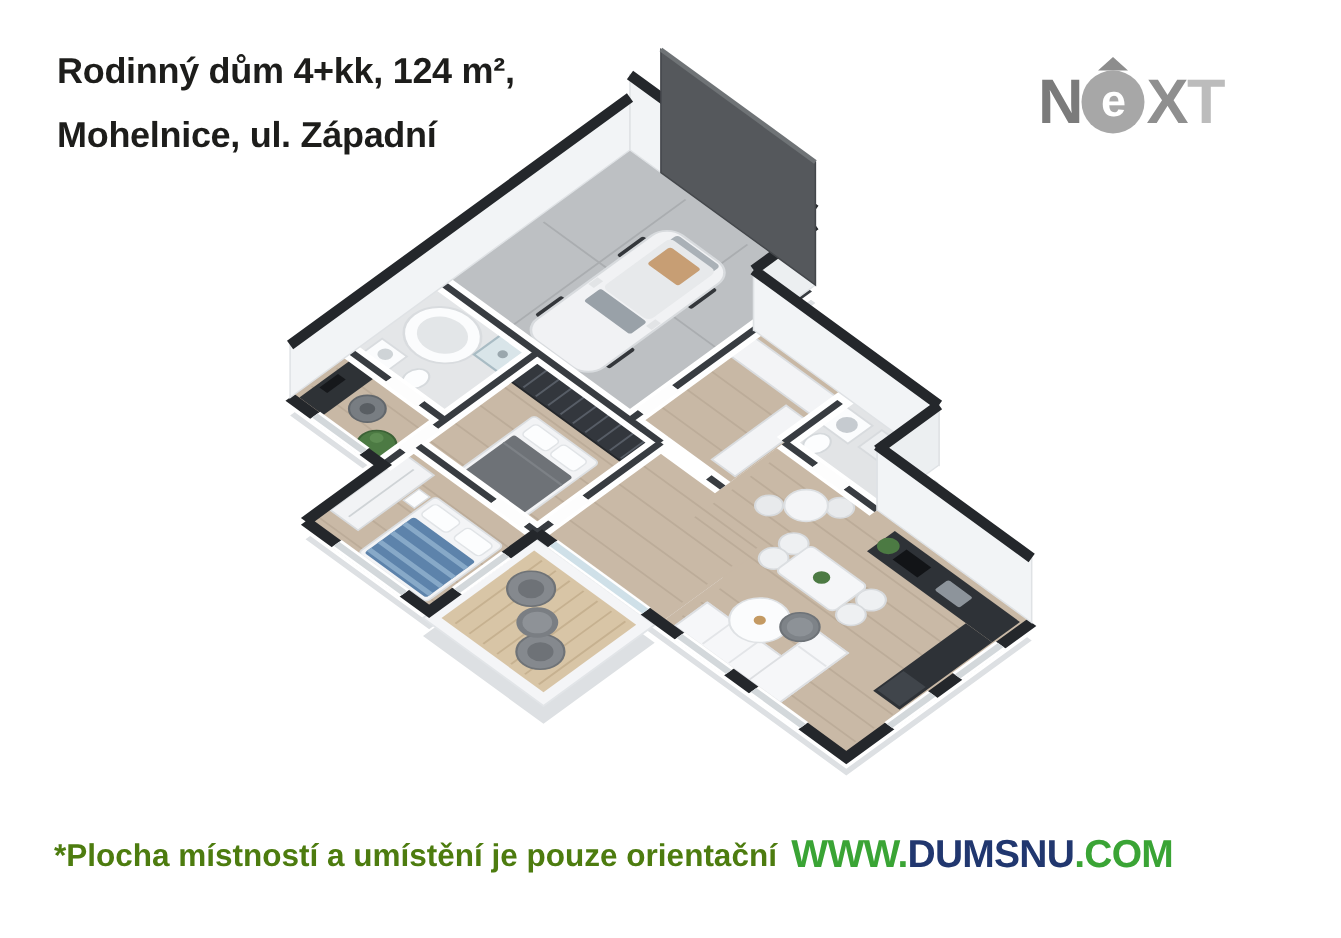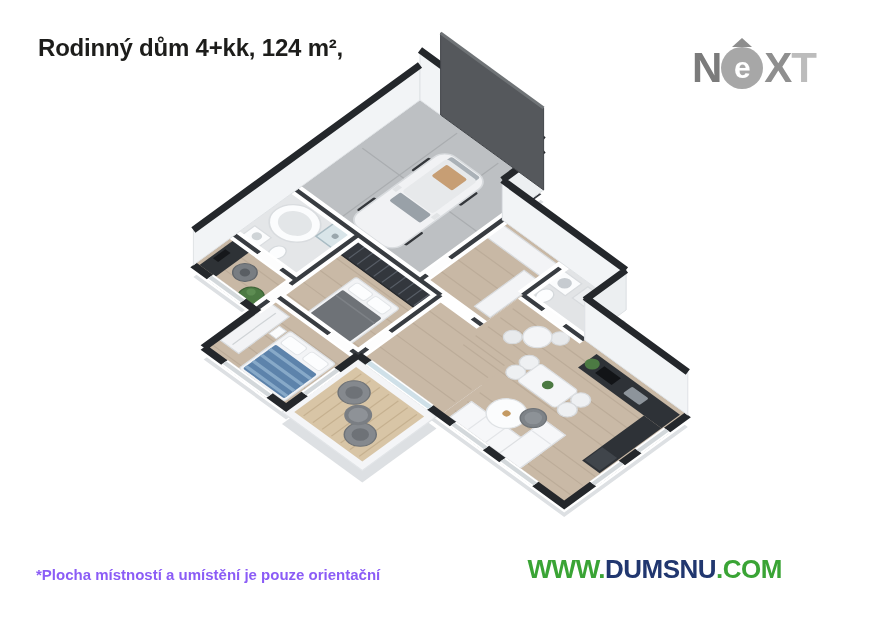--- a/index.html
+++ b/index.html
@@ -14,21 +14,21 @@
   .logo .ln{font-size:42px;color:#7b7b7b;letter-spacing:-2px;}
   .logo .le-wrap{position:relative;width:42px;height:42px;margin:0 1px;background:#a7a7a7;
         border-radius:50%;display:flex;align-items:center;justify-content:center;}
   .logo .le{font-size:30px;color:#ffffff;line-height:1;}
   .logo .caret{position:absolute;top:-9px;left:50%;transform:translateX(-50%);
         width:0;height:0;border-left:10px solid transparent;border-right:10px solid transparent;
         border-bottom:9px solid #8d8d8d;}
   .logo .lx{font-size:42px;color:#8f8f8f;letter-spacing:-1px;}
   .logo .lt{font-size:42px;color:#bcbcbc;}
   
-  .disclaimer{position:absolute;left:36px;bottom:42px;font-size:15px;font-weight:bold;color:#8b5cf6;}
+  .disclaimer{position:absolute;left:36px;bottom:42px;font-size:21px;font-weight:bold;color:#4d7c0f;}
   .site{position:absolute;right:36px;bottom:40px;font-size:26px;font-weight:bold;letter-spacing:-0.5px;}
   .site .g{color:#3aa435;}
   .site .b{color:#21376f;text-align:center;}
   .plan{position:absolute;left:0;top:0;}
 </style>
 </head>
 <body>
 
 <div class="canvas">
 
@@ -205,20 +205,21 @@
     </g>
 
     <g>
       <polygon points="440.6,33 543.6,108 543.6,190 440.6,115" fill="#55585c" stroke="#43464a" stroke-width="1"></polygon>
       <path d="M440.6,33 L543.6,108" stroke="#6f7376" stroke-width="3" fill="none"></path>
     </g>
   </svg>
 
   <div class="title">
     <div>Rodinný dům 4+kk, 124 m²,</div>
+    <div>Mohelnice, ul. Západní</div>
   </div>
 
   <div class="logo">
     <span class="ln">N</span>
     <span class="le-wrap">
       <span class="caret"></span>
       <span class="le">e</span>
     </span>
     <span class="lx">X</span>
     <span class="lt">T</span>

